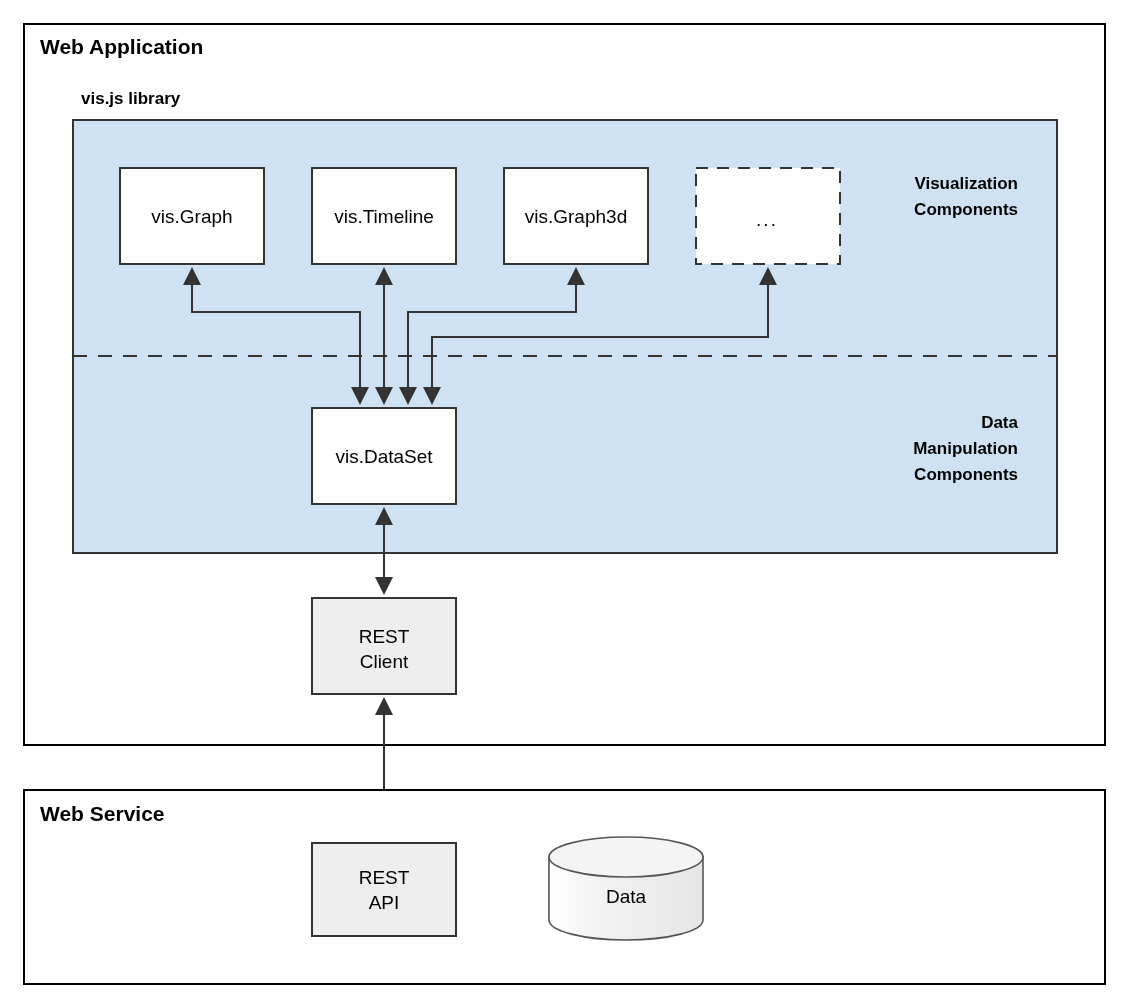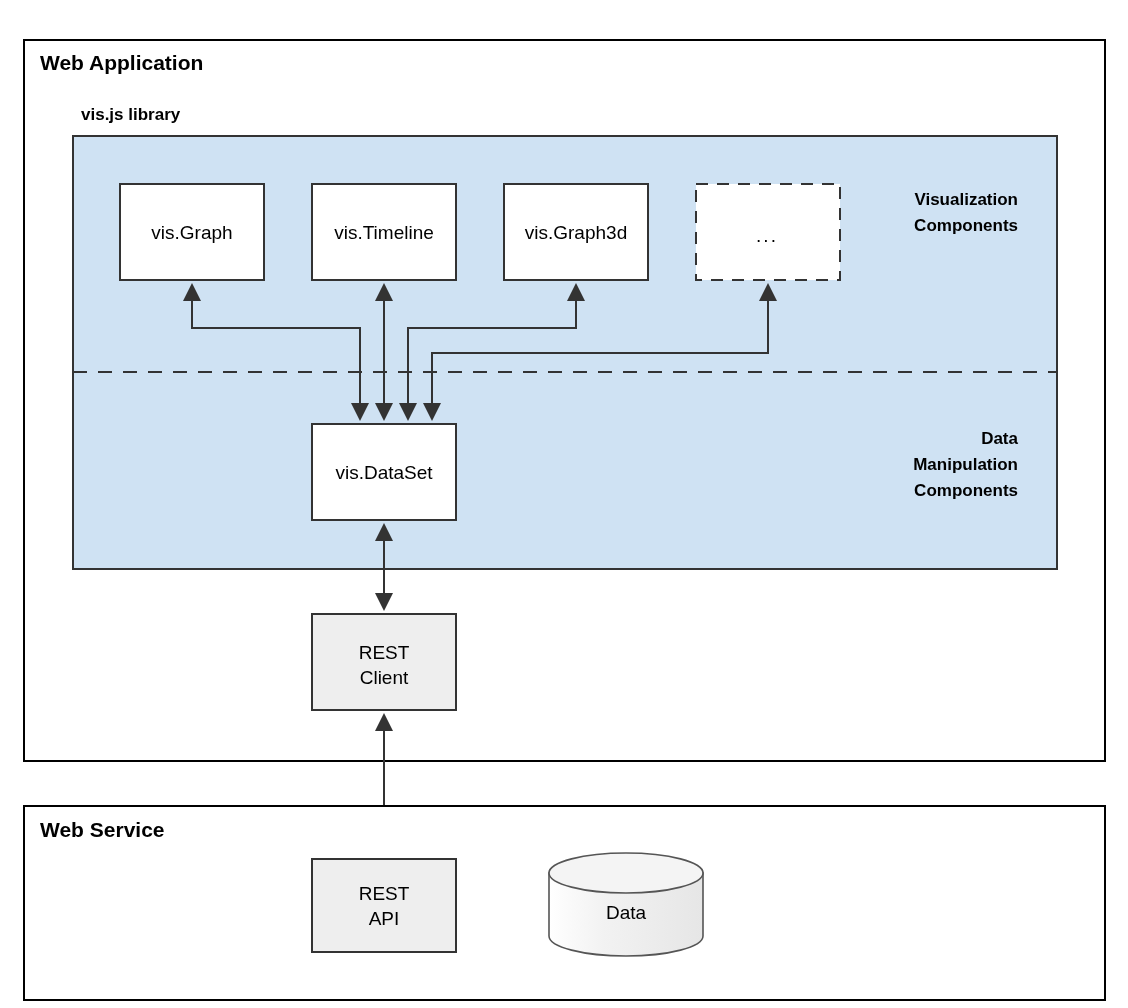--- a/index.html
+++ b/index.html
@@ -10,21 +10,20 @@
   body {
     width: 1128px;
     height: 1008px;
     font-family: "Liberation Sans", sans-serif;
     overflow: hidden;
   }
   #diagram-root {
     position: relative;
     width: 1128px;
     height: 868px;
-    margin-top: 16px;
   }
   svg.diagram {
     display: block;
     width: 1128px;
     height: 1008px;
   }
   .frame-rect {
     fill: #ffffff;
     stroke: #000000;
     stroke-width: 2;

